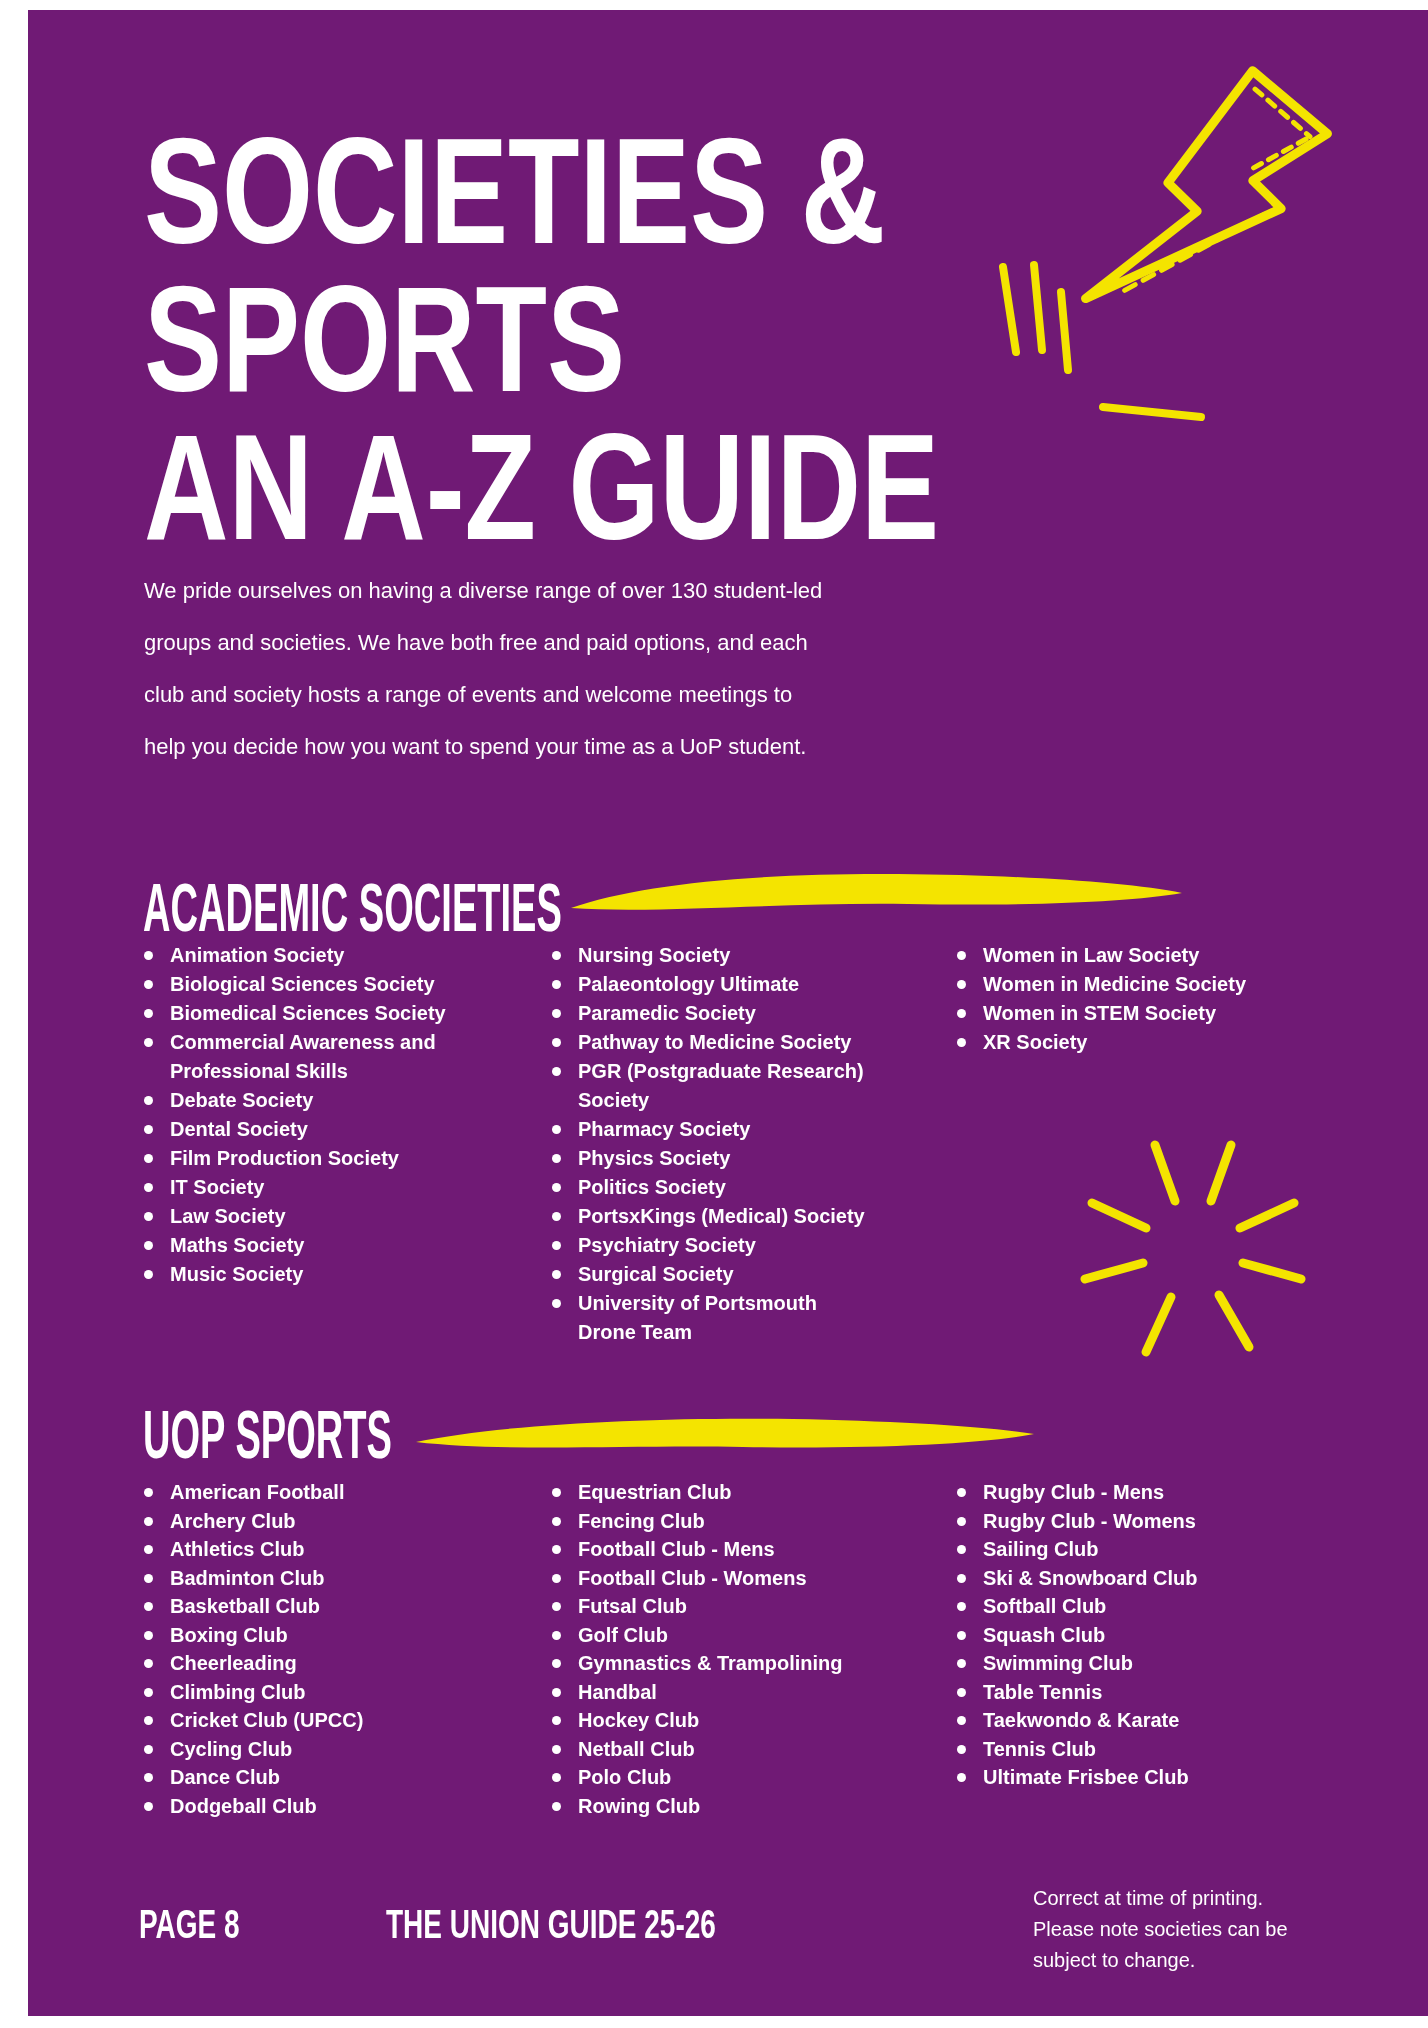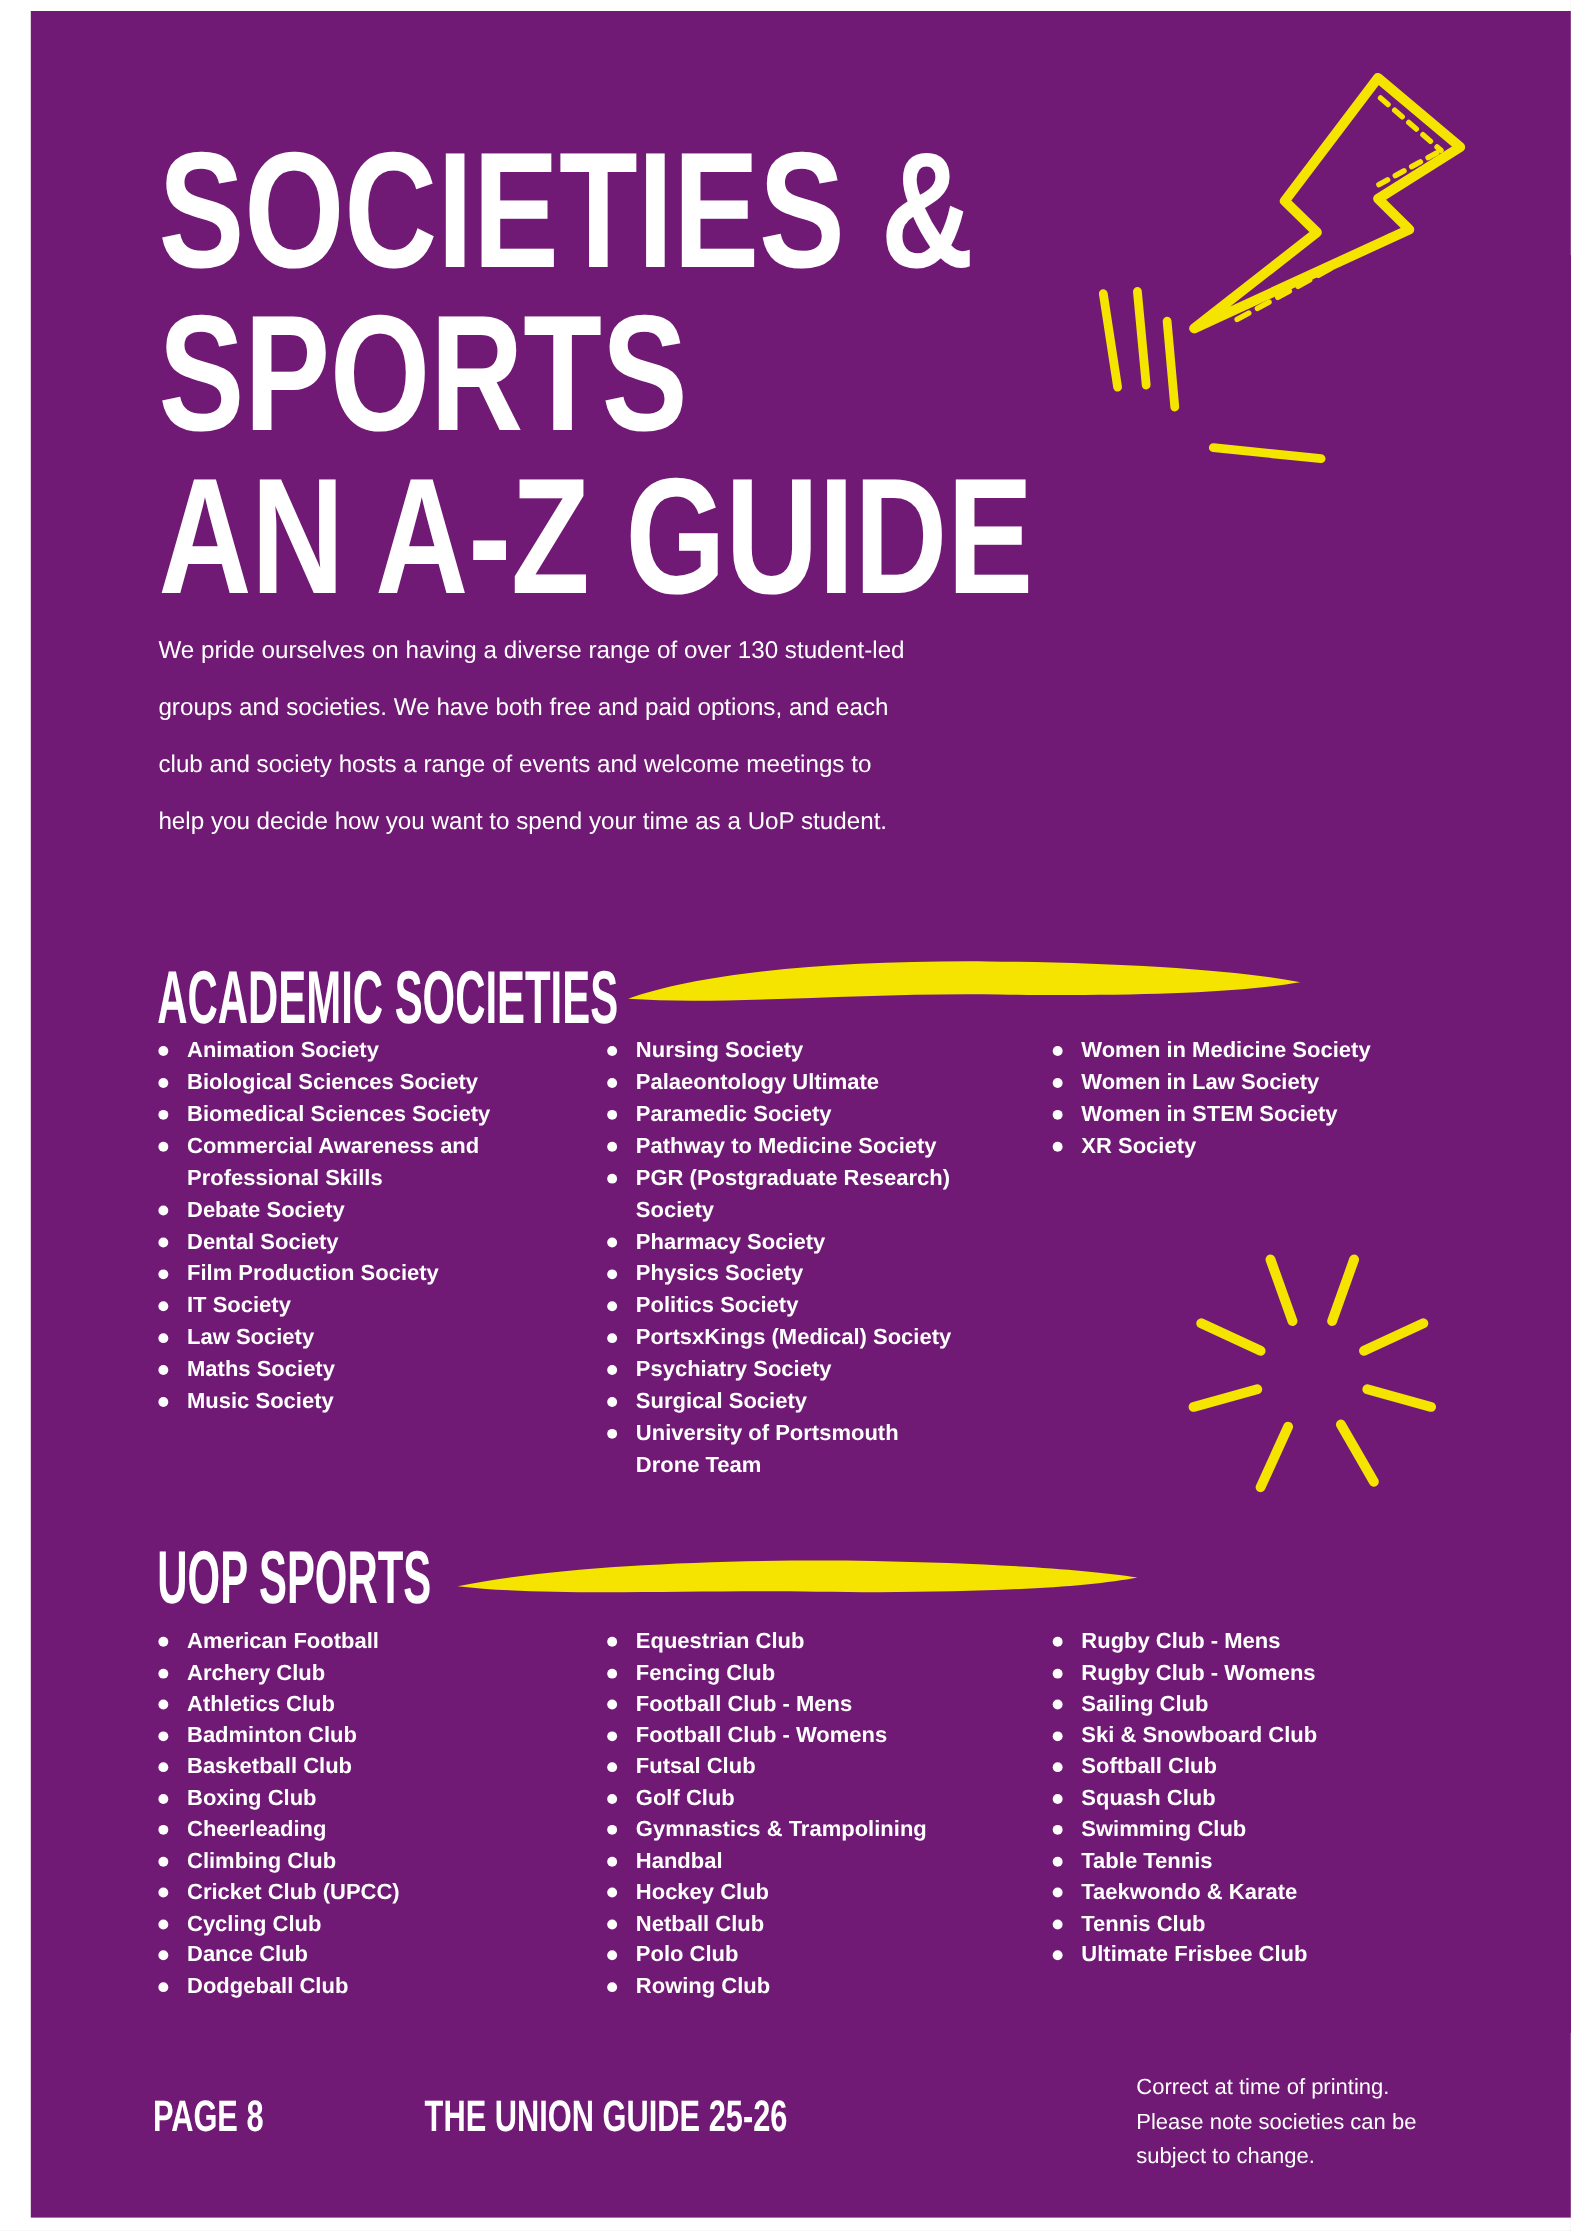--- a/index.html
+++ b/index.html
@@ -173,25 +173,25 @@
       <li class="row">
         <span class="dot"></span>
         <span class="itm">University of Portsmouth
 Drone Team</span>
       </li>
     </ul>
   <ul class="col" style="left:929px;top:931px;width:400px;">
 
   <li class="row">
         <span class="dot"></span>
+        <span class="itm">Women in Law Society</span>
+      </li>
+      <li class="row">
+        <span class="dot"></span>
         <span class="itm">Women in Medicine Society</span>
-      </li>
-      <li class="row">
-        <span class="dot"></span>
-        <span class="itm">Women in Law Society</span>
       </li>
       <li class="row">
         <span class="dot"></span>
         <span class="itm">Women in STEM Society</span>
       </li>
       <li class="row">
         <span class="dot"></span>
         <span class="itm">XR Society</span>
       </li>
     </ul>

